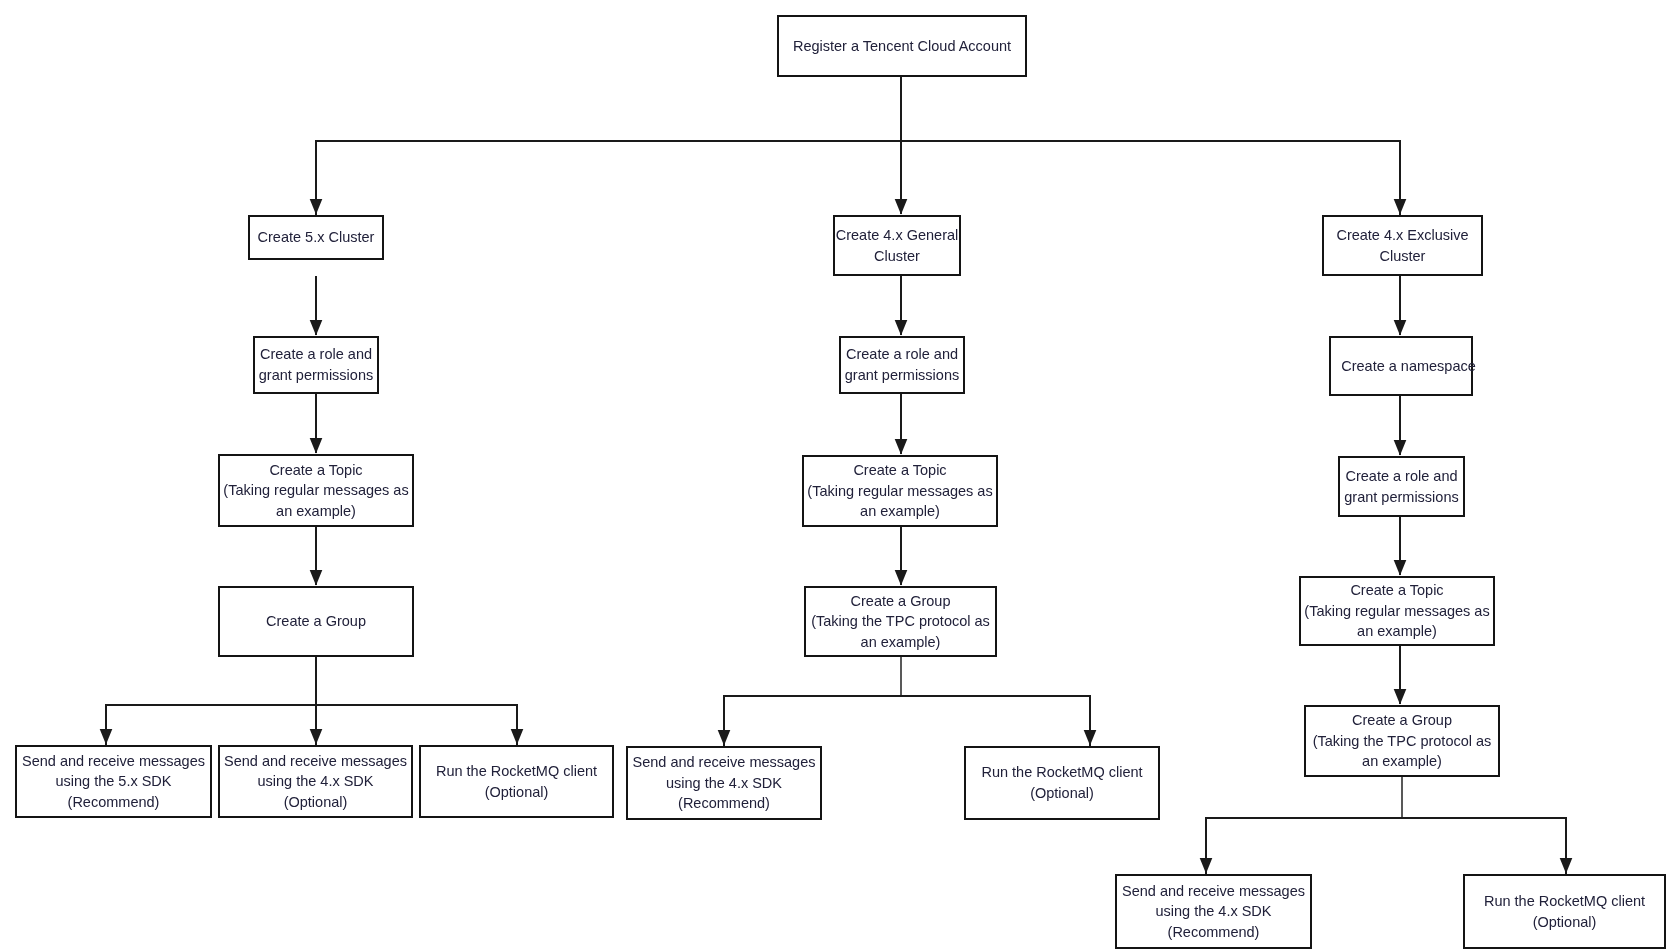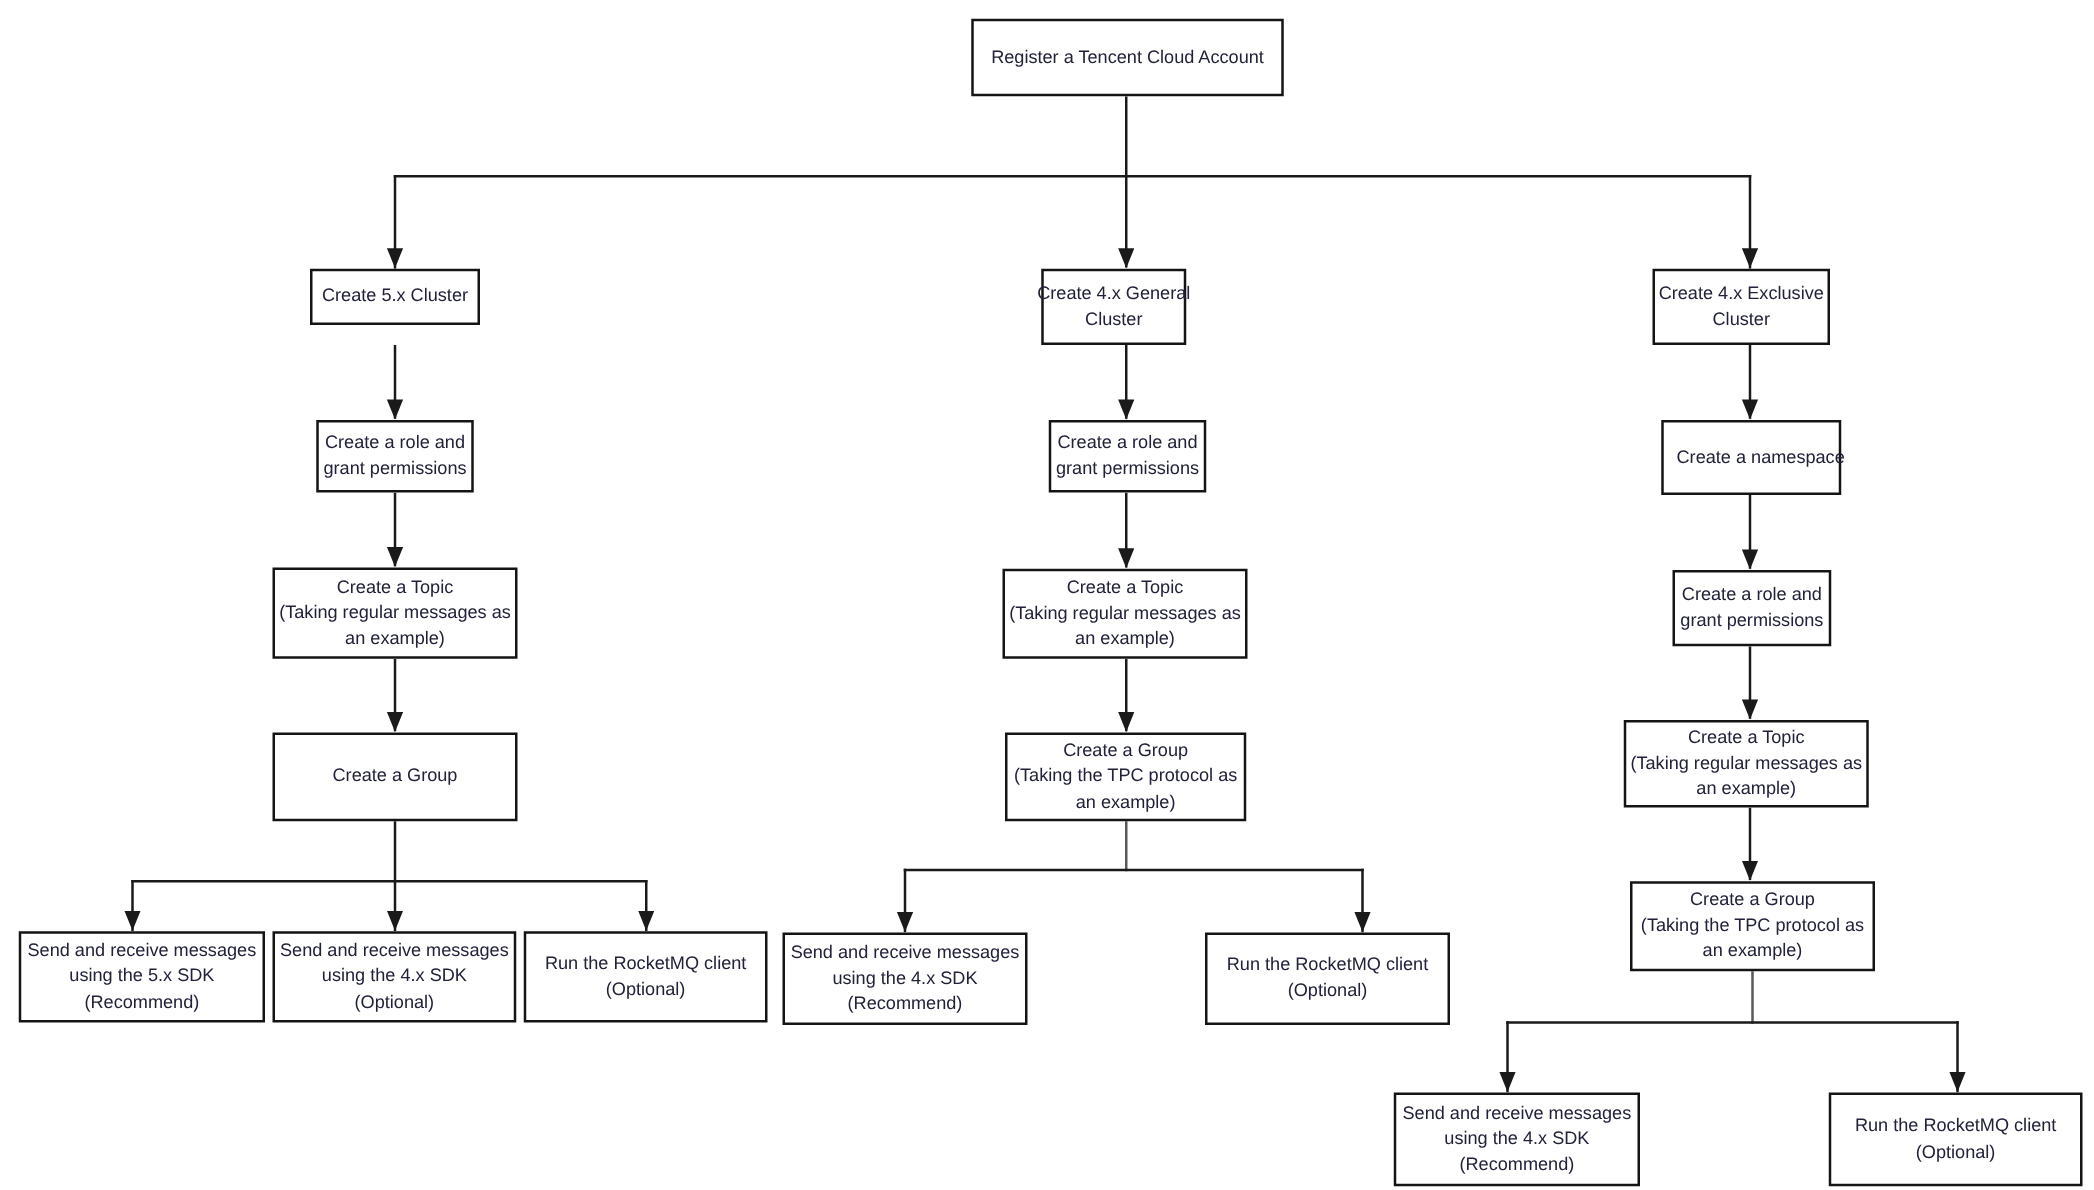--- a/index.html
+++ b/index.html
@@ -97,37 +97,37 @@
   <div class="node" style="left:218px; top:586px; width:196px; height:71px;">Create a Group</div>
   <div class="node" style="left:15px; top:745px; width:197px; height:73px;">Send and receive messages
 using the 5.x SDK
 (Recommend)</div>
   <div class="node" style="left:218px; top:745px; width:195px; height:73px;">Send and receive messages
 using the 4.x SDK
 (Optional)</div>
   <div class="node" style="left:419px; top:745px; width:195px; height:73px;">Run the RocketMQ client
 (Optional)</div>
 
-  <div class="node" style="left:833px; top:215px; width:116px; height:61px;">Create 4.x General
+  <div class="node" style="left:833px; top:215px; width:128px; height:61px;">Create 4.x General
 Cluster</div>
   <div class="node" style="left:839px; top:336px; width:126px; height:58px;">Create a role and
 grant permissions</div>
   <div class="node" style="left:802px; top:455px; width:196px; height:72px;">Create a Topic
 (Taking regular messages as
 an example)</div>
   <div class="node" style="left:804px; top:586px; width:193px; height:71px;">Create a Group
 (Taking the TPC protocol as
 an example)</div>
   <div class="node" style="left:626px; top:746px; width:196px; height:74px;">Send and receive messages
 using the 4.x SDK
 (Recommend)</div>
   <div class="node" style="left:964px; top:746px; width:196px; height:74px;">Run the RocketMQ client
 (Optional)</div>
 
-  <div class="node" style="left:1322px; top:215px; width:142px; height:61px;">Create 4.x Exclusive
+  <div class="node" style="left:1322px; top:215px; width:161px; height:61px;">Create 4.x Exclusive
 Cluster</div>
   <div class="node" style="left:1329px; top:336px; width:144px; height:60px;padding-left:15px;">Create a namespace</div>
   <div class="node" style="left:1338px; top:456px; width:127px; height:61px;">Create a role and
 grant permissions</div>
   <div class="node" style="left:1299px; top:576px; width:196px; height:70px;">Create a Topic
 (Taking regular messages as
 an example)</div>
   <div class="node" style="left:1304px; top:705px; width:196px; height:72px;">Create a Group
 (Taking the TPC protocol as
 an example)</div>

